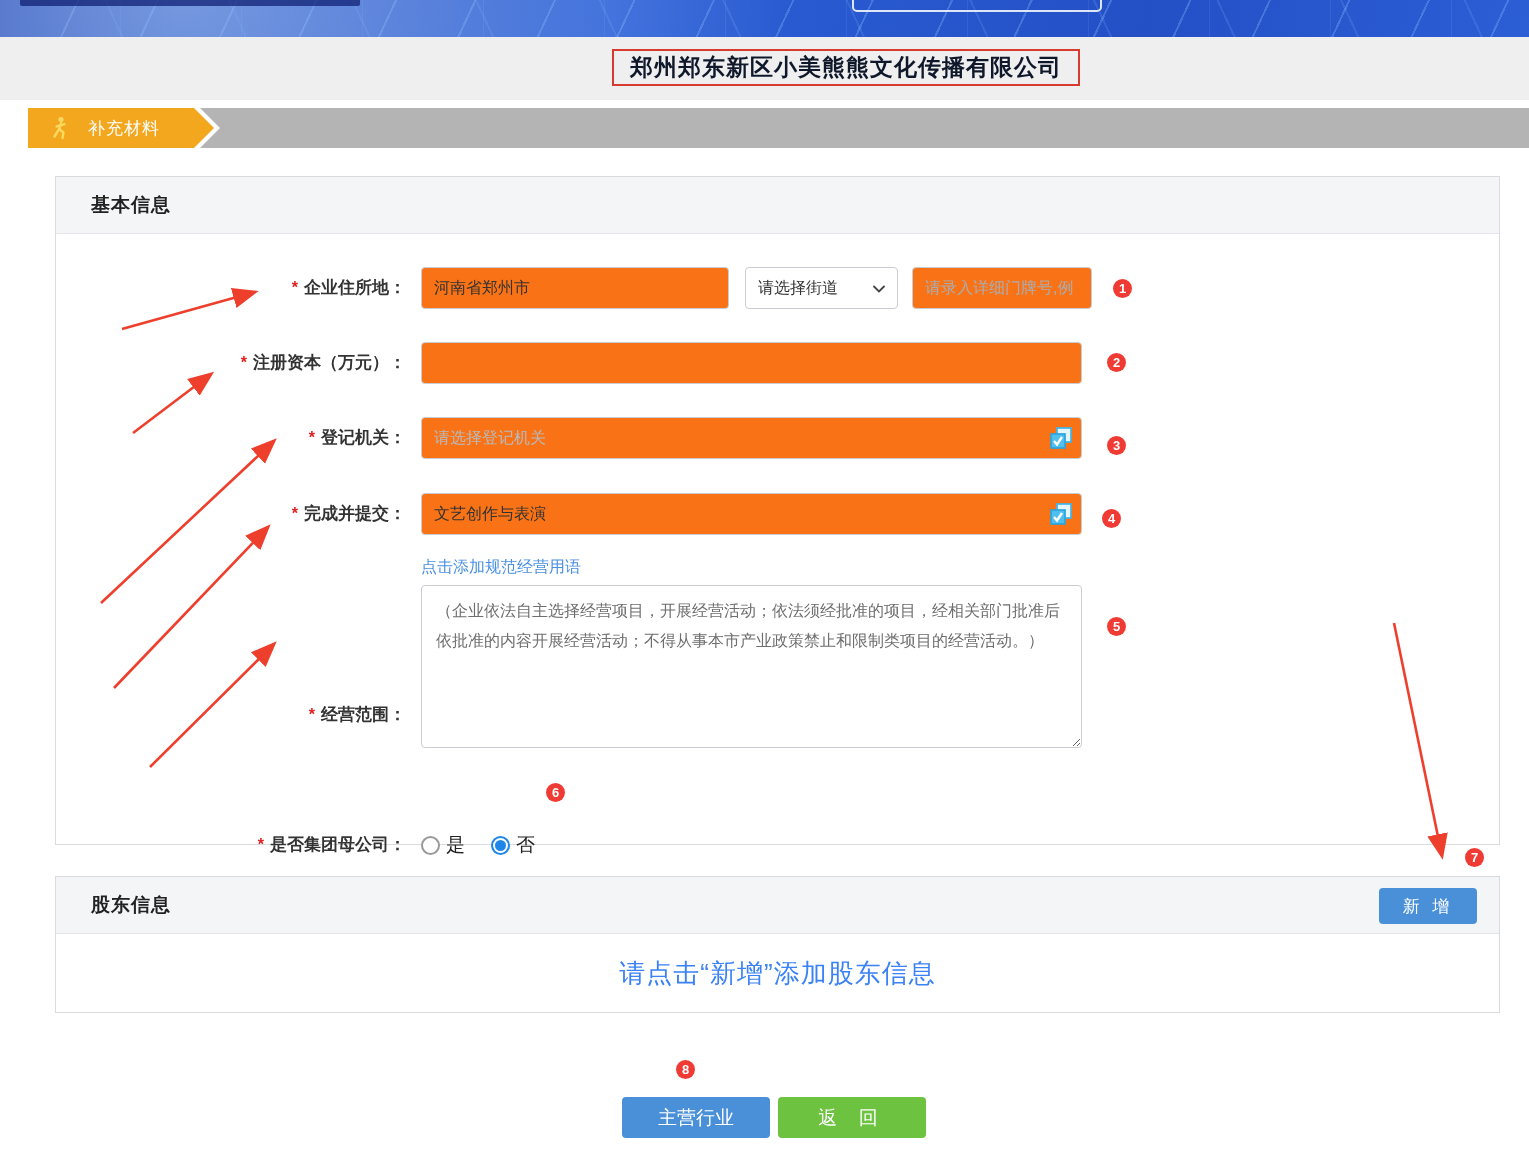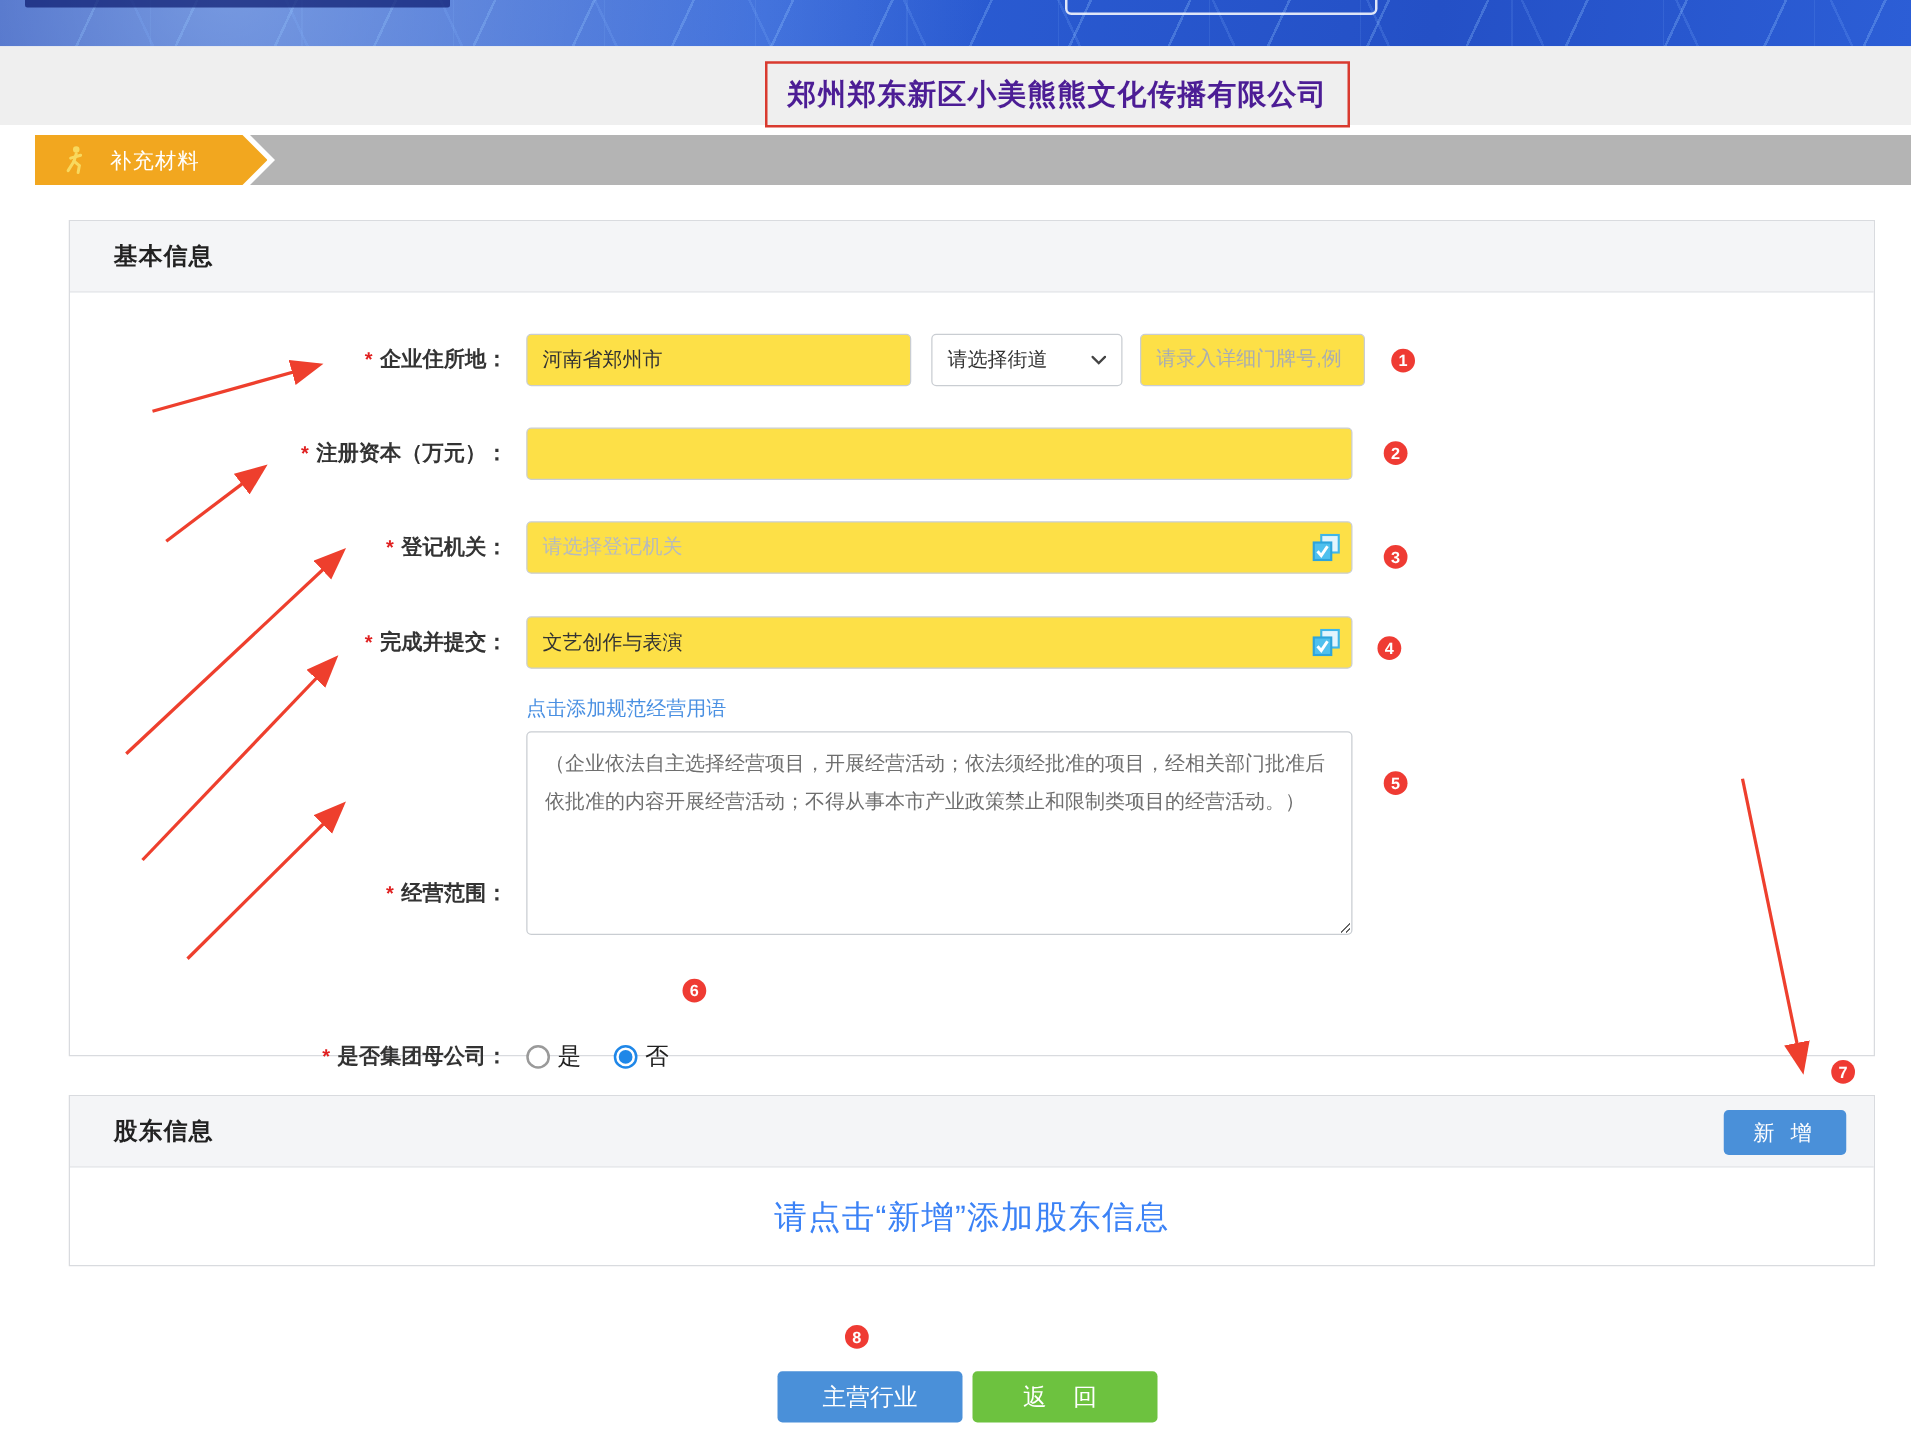--- a/index.html
+++ b/index.html
@@ -32,23 +32,23 @@
     position:absolute; left:20px; top:0; width:340px; height:6px;
     background:#0b1a6e; opacity:.7; border-radius:0 0 2px 2px;
   }
 
   
   .title-strip {
     position:absolute; top:37px; left:0; width:1529px; height:63px;
     background:#efefef;
   }
   .company-title-box {
-    position:absolute; left:612px; top:12px; height:53px; padding:0 16px;
+    position:absolute; left:612px; top:12px; height:37px; padding:0 16px;
     border:2px solid #d93a2f; display:flex; align-items:center;
-    font-size:23px; font-weight:bold; color:#4c1d95; letter-spacing:1px;
+    font-size:23px; font-weight:bold; color:#0f172a; letter-spacing:1px;
     white-space:nowrap;
   }
 
   
   .tab-row { position:absolute; top:108px; left:0; width:1529px; height:40px; }
   .tab-gray { position:absolute; left:160px; right:0; top:0; height:40px; background:#b4b4b4; }
   .tab-white {
     position:absolute; left:28px; top:0; width:192px; height:40px; background:#ffffff;
     clip-path:polygon(0 0, calc(100% - 20px) 0, 100% 50%, calc(100% - 20px) 100%, 0 100%);
   }
@@ -76,21 +76,21 @@
   .panel-body { position:relative; width:100%; }
 
   
   .row-label {
     position:absolute; left:0; width:350px; text-align:right;
     font-size:17px; font-weight:bold; color:#333; line-height:42px; white-space:nowrap;
   }
   .req { color:#e02020; margin-right:6px; font-size:16px; }
   .inp {
     position:absolute; height:42px; border:1px solid #c9cdd2; border-radius:4px;
-    background:#fde047; font-size:16px; color:#333; padding:0 12px;
+    background:#f97316; font-size:16px; color:#333; padding:0 12px;
     font-family:"Liberation Sans", sans-serif; outline:none;
   }
   .inp::placeholder { color:#b6babf; }
   .inp.short-ph::placeholder { color:#a9adb2; }
 
   .fake-select {
     position:absolute; height:42px; border:1px solid #c9cdd2; border-radius:4px;
     background:#fff; font-size:16px; color:#333; padding:0 12px;
     display:flex; align-items:center; justify-content:space-between; cursor:pointer;
   }

